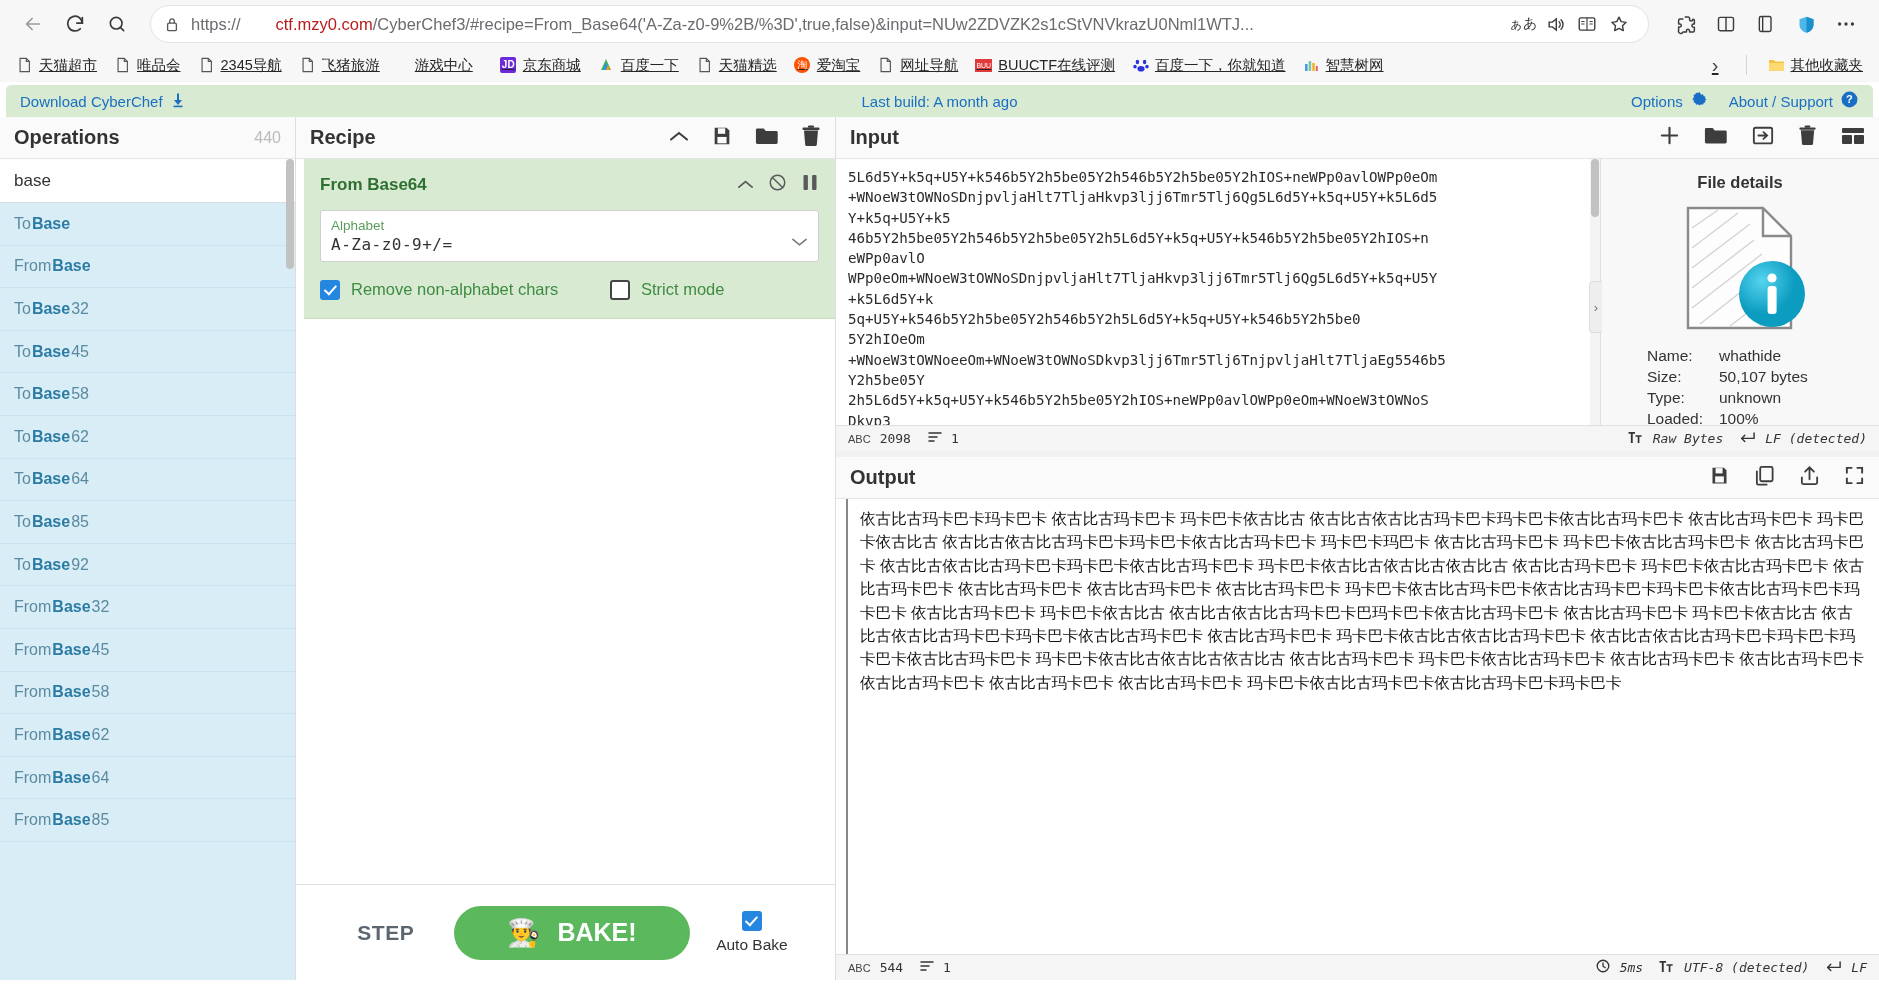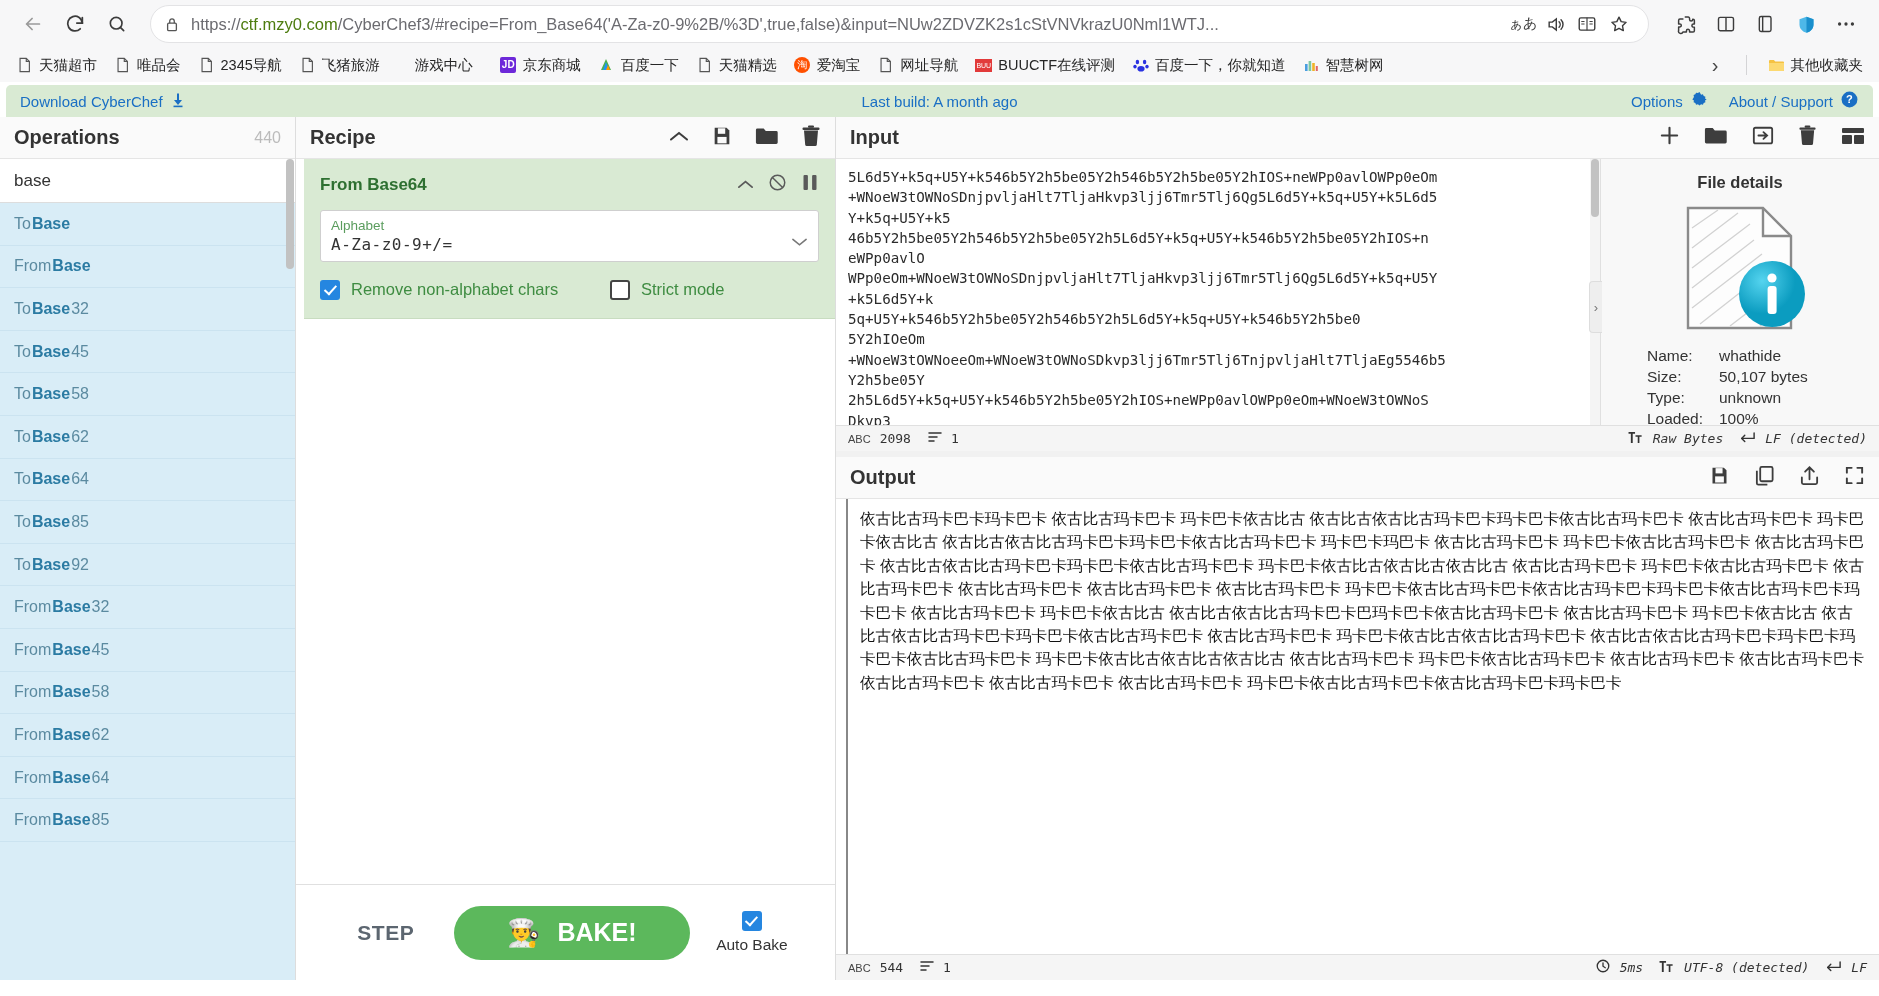--- a/index.html
+++ b/index.html
@@ -20,30 +20,30 @@
   .omnibox {
     flex: 1; height: 38px; background: #fff; border-radius: 19px;
     display: flex; align-items: center; padding: 0 14px; margin: 0 10px;
     border: 1px solid #e3e3e5; min-width: 0;
   }
   .omnibox .lock { margin-right: 12px; color: #5a5a5a; display:flex; }
   .omnibox .url {
     font-size: 16.5px; color: #6b6b70; white-space: nowrap;
     overflow: hidden; text-overflow: ellipsis; flex: 1;
   }
-  .omnibox .url b { color: #4d7c0f; font-weight: 400; }
+  .omnibox .url b { color: #b91c1c; font-weight: 400; margin-left: 35px; }
   .omnibox-tools { display: flex; align-items: center; gap: 2px; margin-left: 8px; }
   .omnibox-tools .t { width: 30px; height: 30px; display:flex; align-items:center; justify-content:center; color:#3c3c3c; }
   .nav-right { display: flex; align-items: center; gap: 2px; margin-left: 4px; }
 
   
   .bookmarks {
     height: 34px; display: flex; align-items: center;
     padding: 0 8px; gap: 1px; font-size: 14.5px; color: #262626;
-    background: #f7f7f8; position: relative;
+    background: #f7f7f8; position: relative; text-decoration: underline;
   }
   .bm { display: flex; align-items: center; gap: 6px; padding: 4px 8px; border-radius: 5px; white-space: nowrap; }
   .bm .fav { width: 17px; height: 17px; flex: none; display:flex; align-items:center; justify-content:center; font-size: 12px; }
   .bm-sep { width: 1px; height: 20px; background: #d4d4d6; margin: 0 7px; }
   .bm-overflow { margin-left: auto; display:flex; align-items:center; gap: 6px; }
 
   
   .cc-banner {
     background: #d9ead3; height: 32px; margin: 3px 6px 0 6px;
     border-radius: 5px 5px 0 0; display: flex; align-items: center;

